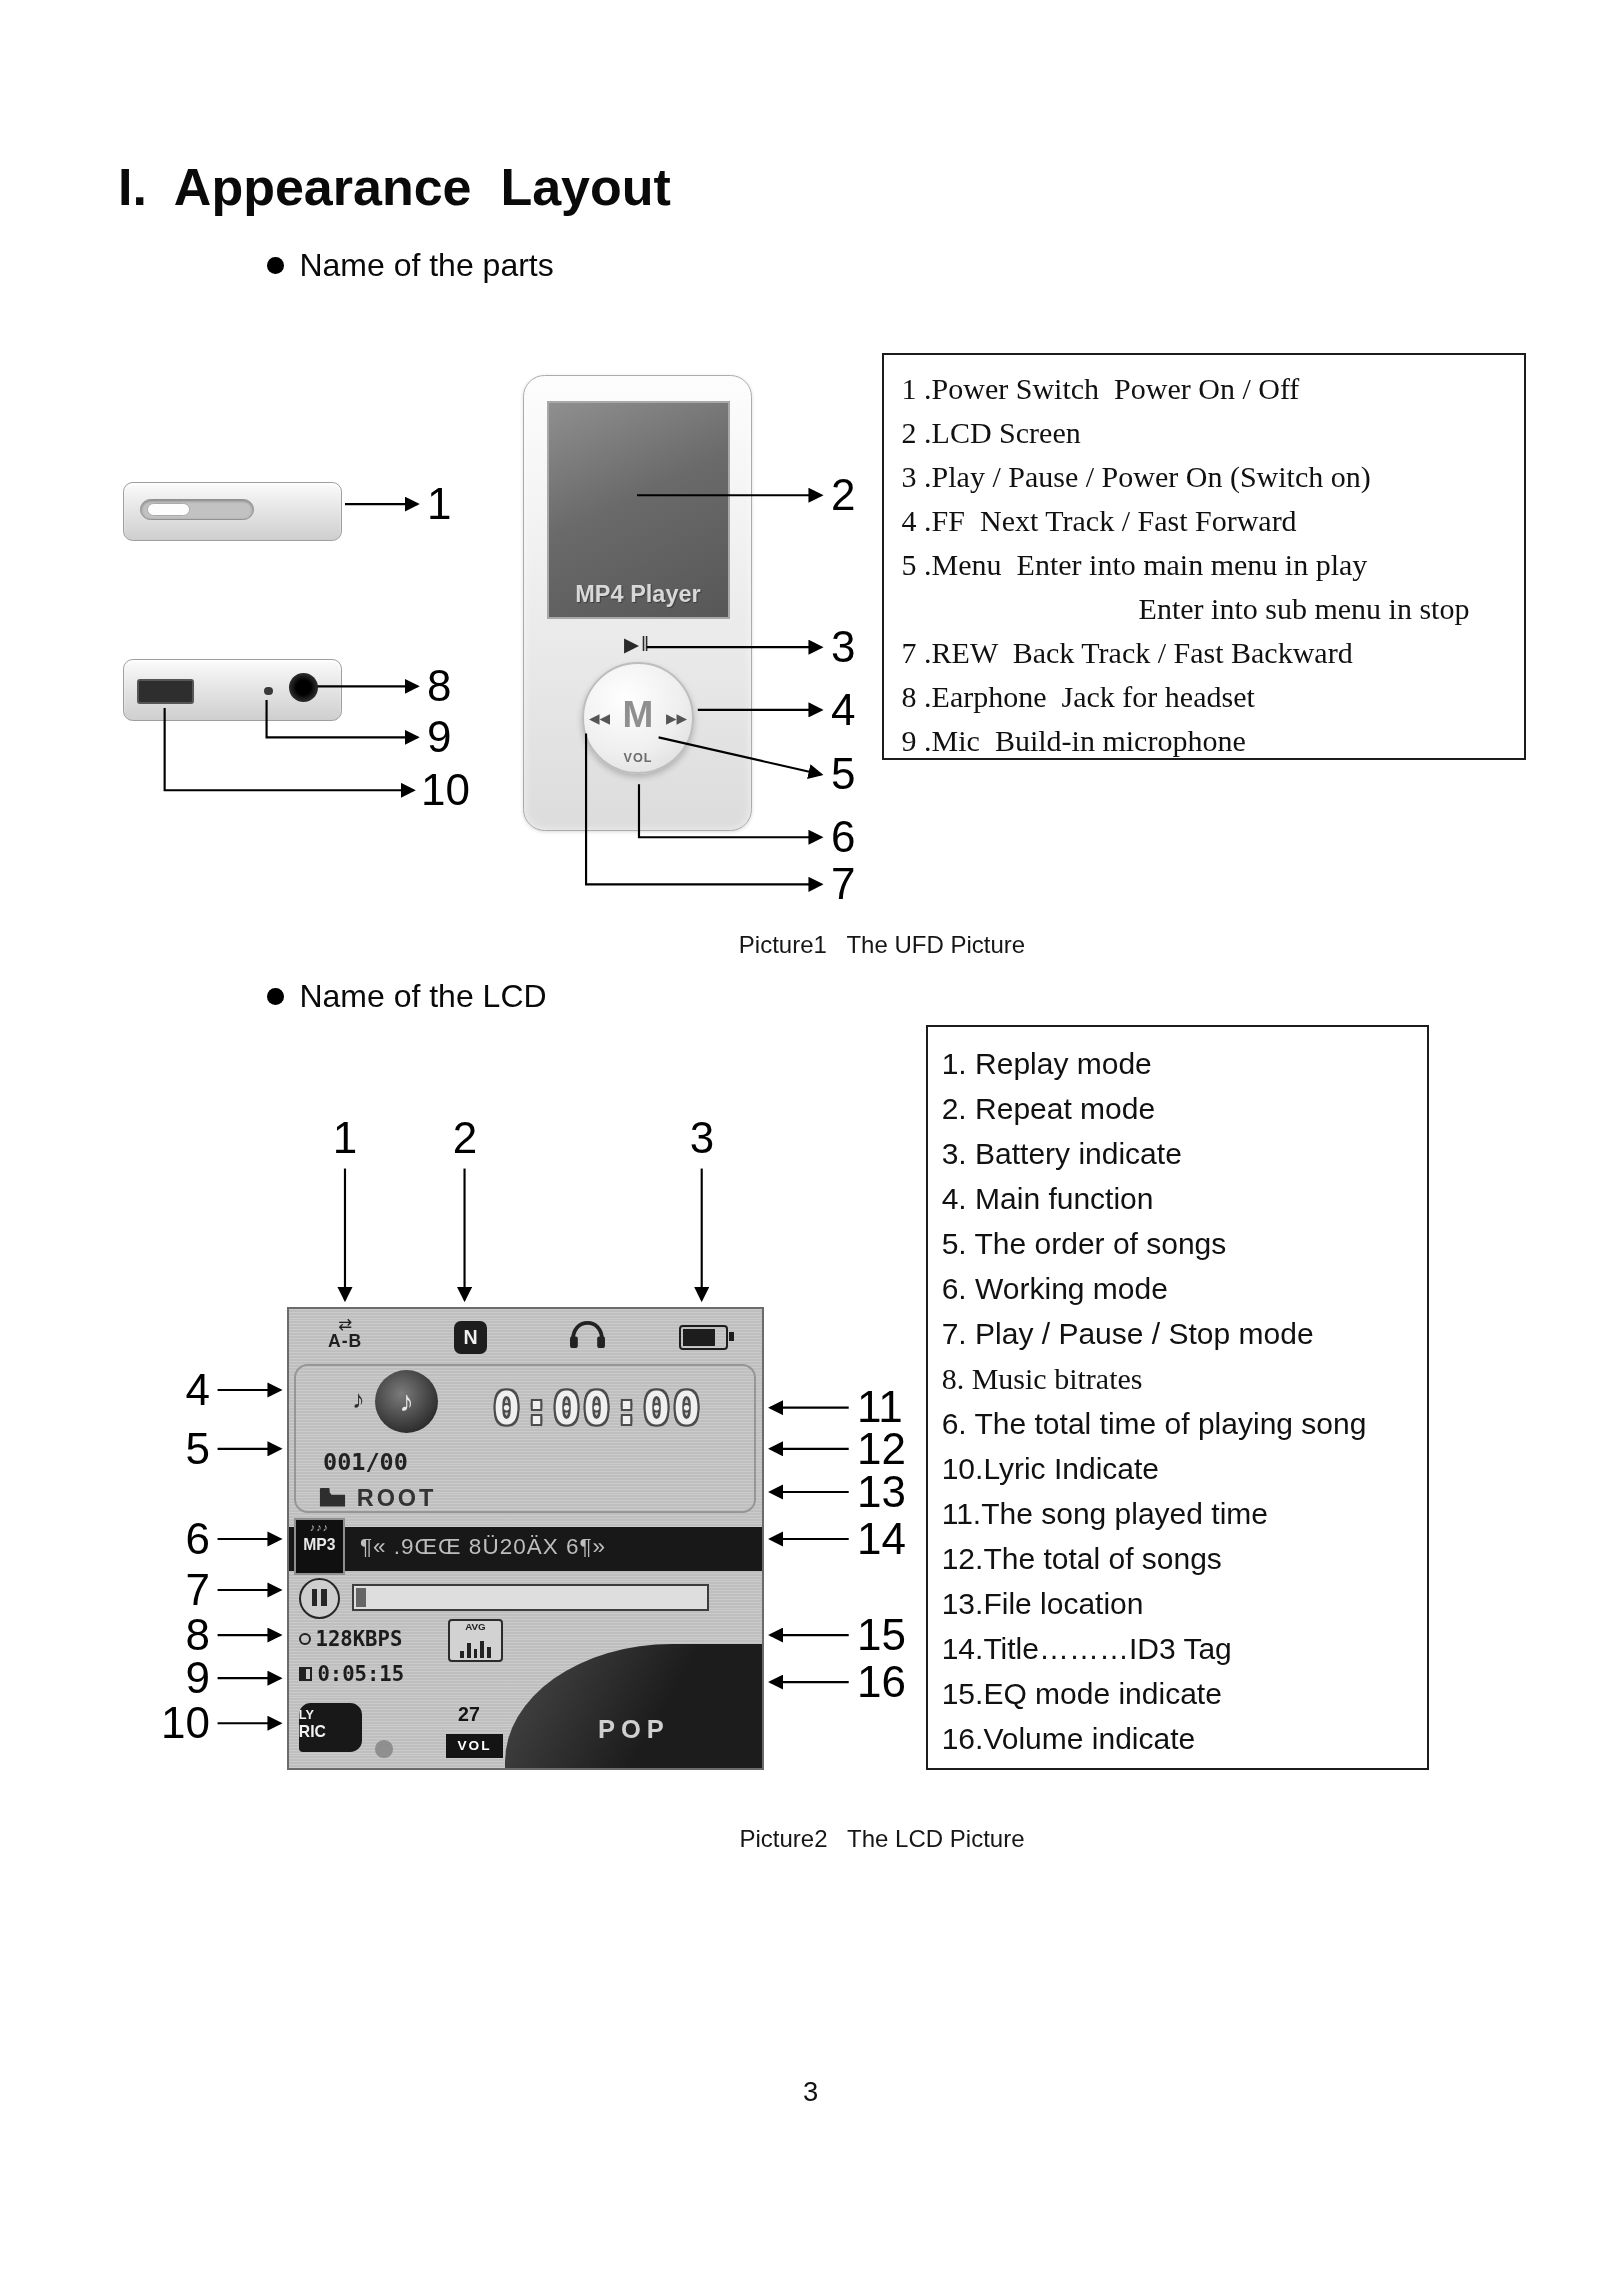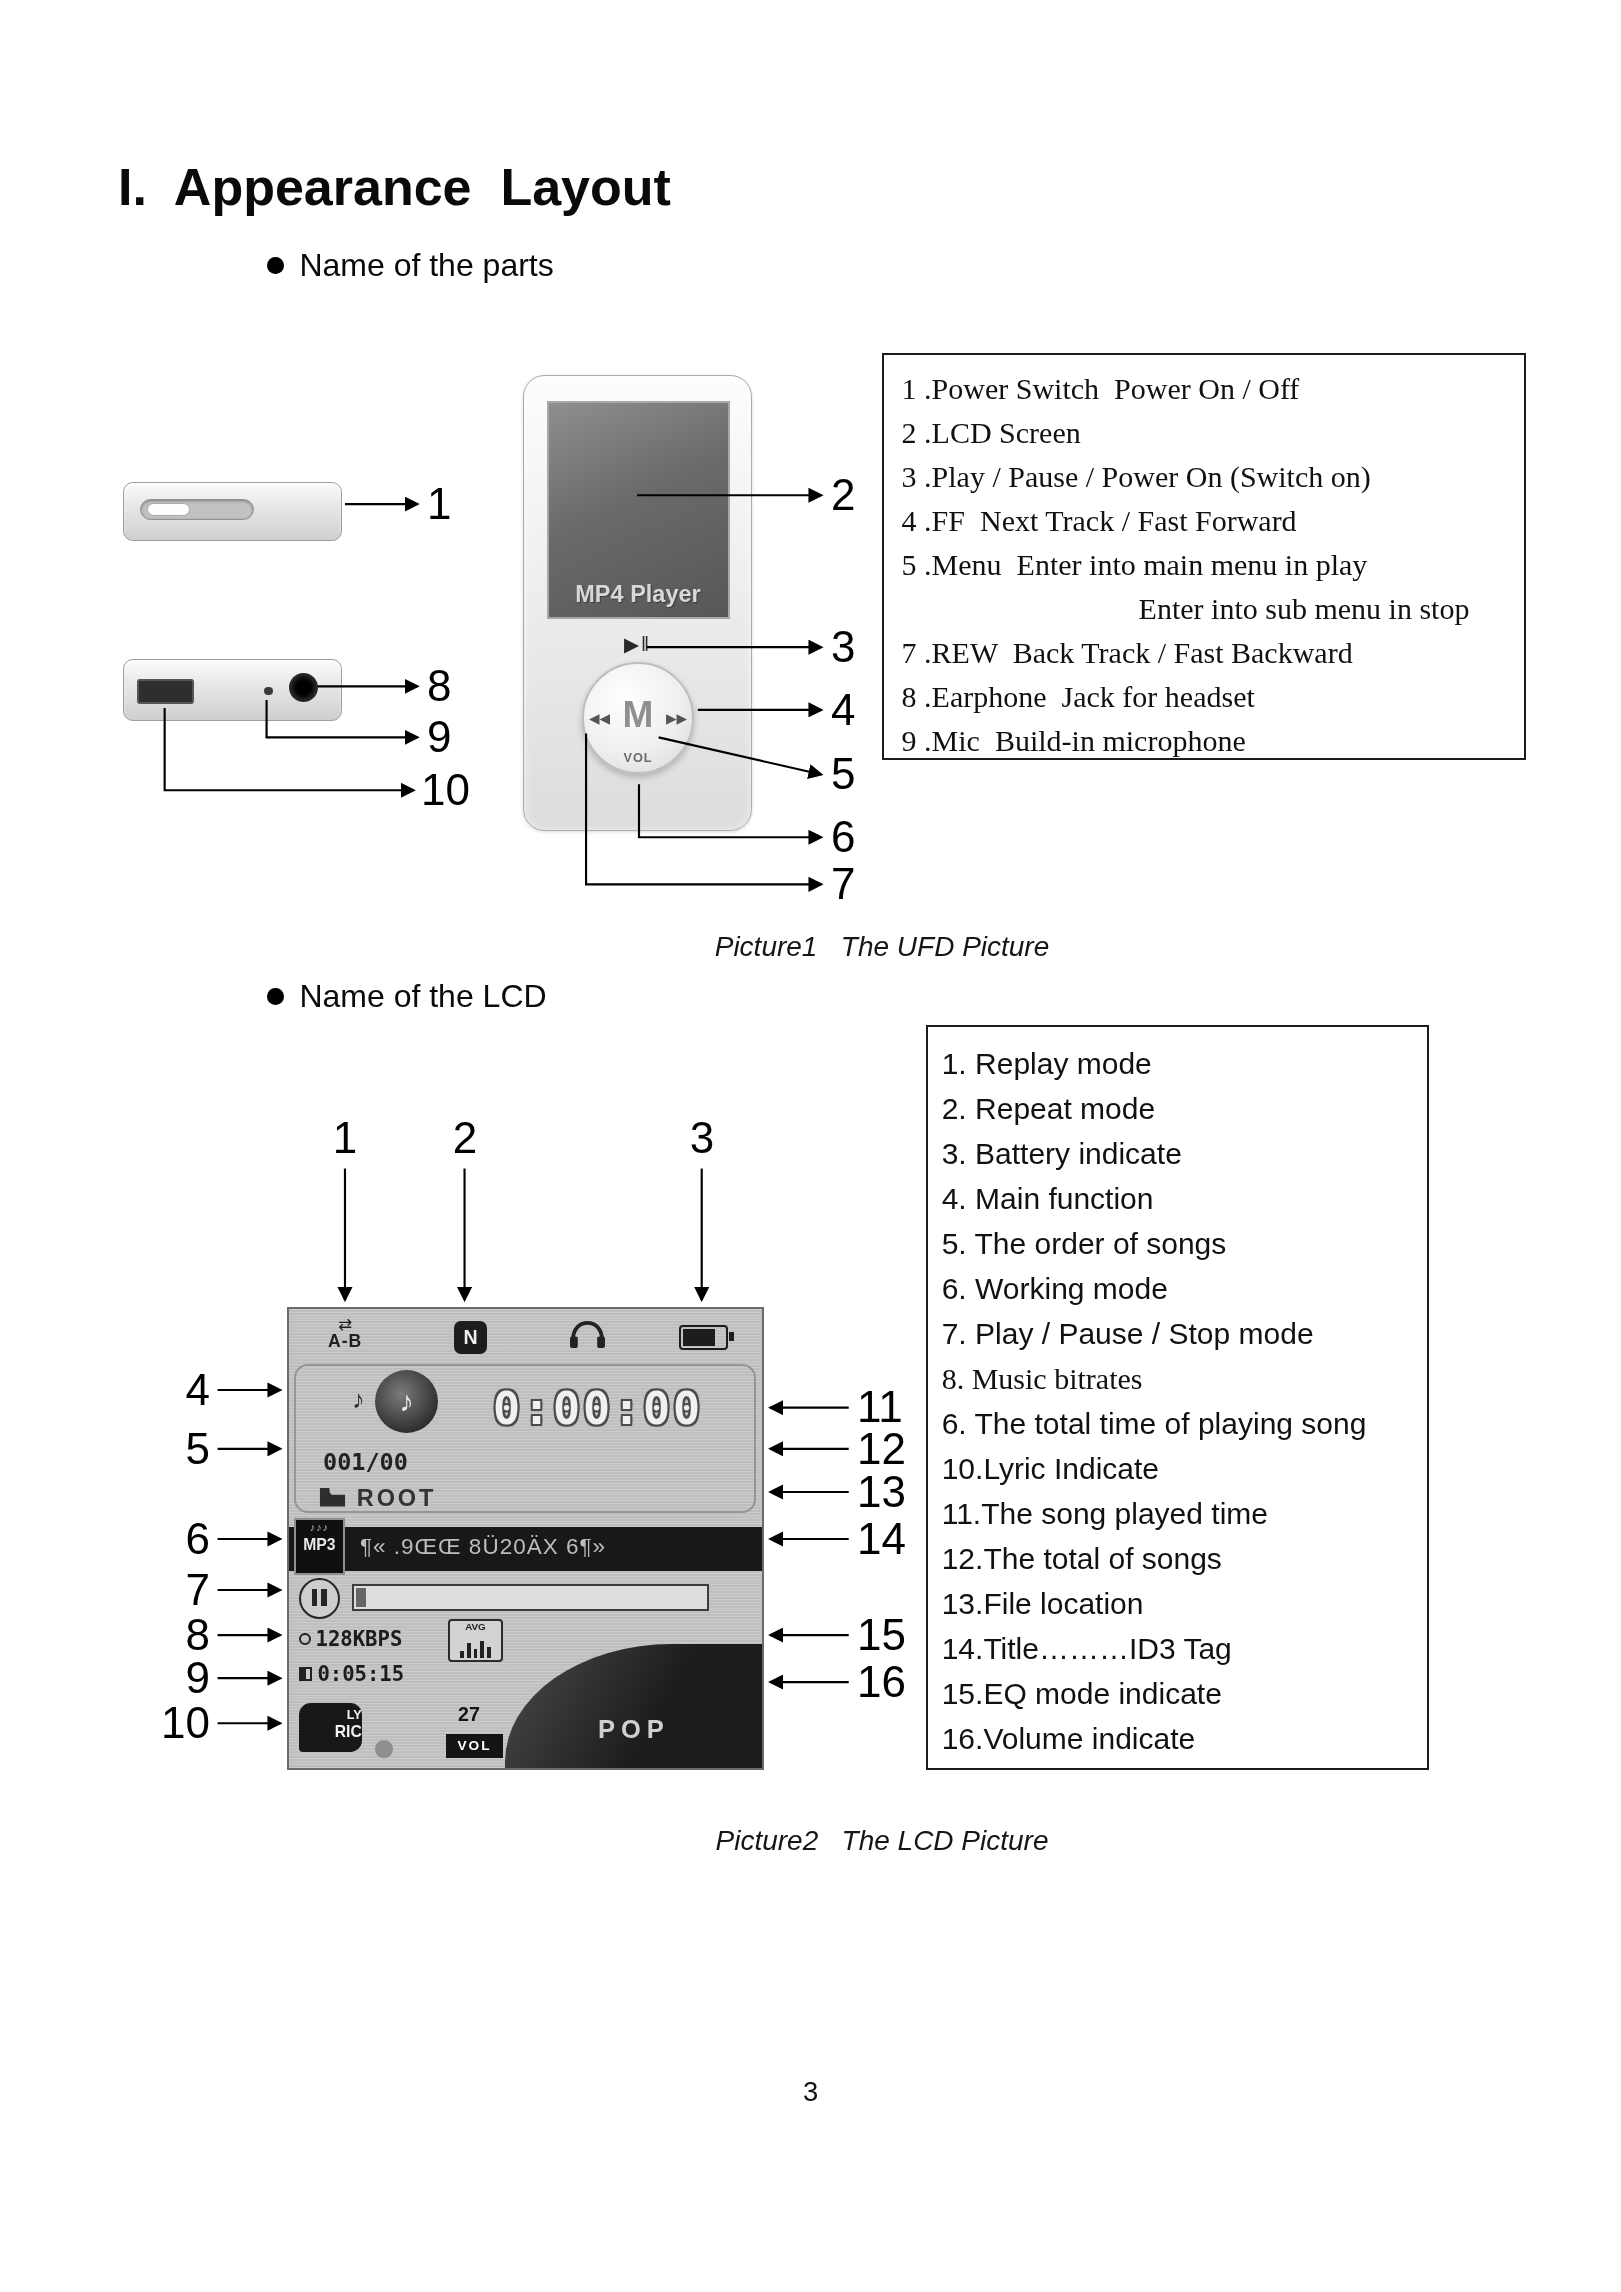--- a/index.html
+++ b/index.html
@@ -5,22 +5,22 @@
   * { margin:0; padding:0; box-sizing:border-box; }
   html,body { background:#fff; }
   .page { position:relative; width:1621px; height:2293px; background:#fff;
           font-family:"Liberation Sans", sans-serif; color:#111; overflow:hidden; }
 
   .title { position:absolute; left:118px; top:157px; font-size:52px; font-weight:bold;
            white-space:pre; color:#0a0a0a; }
   .bullet { position:absolute; left:267px; display:flex; align-items:center; font-size:32px; color:#0a0a0a; }
   .bullet .dot { width:16.7px; height:16.7px; border-radius:50%; background:#000; margin-right:15.7px; flex:0 0 auto; }
   .b1 { top:247px; } .b2 { top:978px; }
-  .caption { position:absolute; left:588px; width:588px; text-align:center; font-style:italic;
-             font-size:28px; white-space:pre; color:#161616; }
+  .caption { position:absolute; left:588px; width:588px; text-align:center; 
+             font-size:24px; white-space:pre; color:#161616; }
   .cap1 { top:931px; } .cap2 { top:1825px; }
   .pagenum { position:absolute; left:0; width:100%; text-align:center; top:2076px; font-size:27.4px; }
 
   .legend { position:absolute; border:2px solid #1c1c1c; background:#fff; }
   .legend1 { left:882px; top:353px; width:644px; height:407px;
              font-family:"Liberation Serif", serif; font-size:30px; padding:11.8px 0 0 17.6px; }
   .legend1 .lline { line-height:44px; white-space:pre; }
   .legend1 .indent { padding-left:237px; }
   .legend2 { left:926px; top:1025px; width:503px; height:745px; font-size:30px; padding:13.7px 0 0 13.7px; }
   .legend2 .lline { line-height:45px; white-space:pre; }
@@ -108,21 +108,21 @@
   .eq .bars i { display:block; width:3.9px; background:#222; }
   .played { position:absolute; left:9.8px; top:353px; font-family:"DejaVu Sans Mono", monospace; font-weight:bold;
             font-size:20.6px; color:#1c1c1c; display:flex; align-items:center; }
   .played .picon { width:13.7px; height:13.7px; border:2px solid #222; background:linear-gradient(90deg,#222 50%, #ccc 50%);
                    margin-right:4.9px; flex:0 0 auto; }
   .swoosh { position:absolute; right:0; bottom:0; width:257px; height:124px;
             background:linear-gradient(120deg,#4a4a4a 0%, #1c1c1c 60%); border-top-left-radius:167px 118px; }
   .genre { position:absolute; left:309px; top:406px; font-size:25.5px; font-weight:bold; letter-spacing:5.9px;
            color:#cfcfcf; z-index:2; }
   .lyric { position:absolute; left:9.8px; top:394px; width:63px; height:49px; background:#181818;
-           border-radius:11.8px 11.8px 11.8px 3.9px; color:#f2f2f2; text-align:right; padding-top:5.9px; z-index:2; }
+           border-radius:11.8px 11.8px 11.8px 3.9px; color:#f2f2f2; text-align:left; padding-top:5.9px; z-index:2; }
   .lyric .l1 { font-size:12.7px; font-weight:bold; line-height:13.7px; }
   .lyric .l2 { font-size:15.7px; font-weight:bold; line-height:17.6px; }
   .gdot { position:absolute; left:86px; top:431px; width:17.6px; height:17.6px; border-radius:50%; background:#8f8f8f; z-index:2; }
   .volv { position:absolute; left:169px; top:394px; font-size:19.6px; font-weight:bold; color:#141414; z-index:2; }
   .volb { position:absolute; left:157px; top:425px; width:57px; height:23.5px; background:#141414; color:#fff;
           font-size:13.7px; font-weight:bold; display:flex; align-items:center; justify-content:center;
           letter-spacing:2px; z-index:2; }
 
   
   .co { position:absolute; font-size:44px; line-height:1; color:#000; transform:translateY(-50%); }

